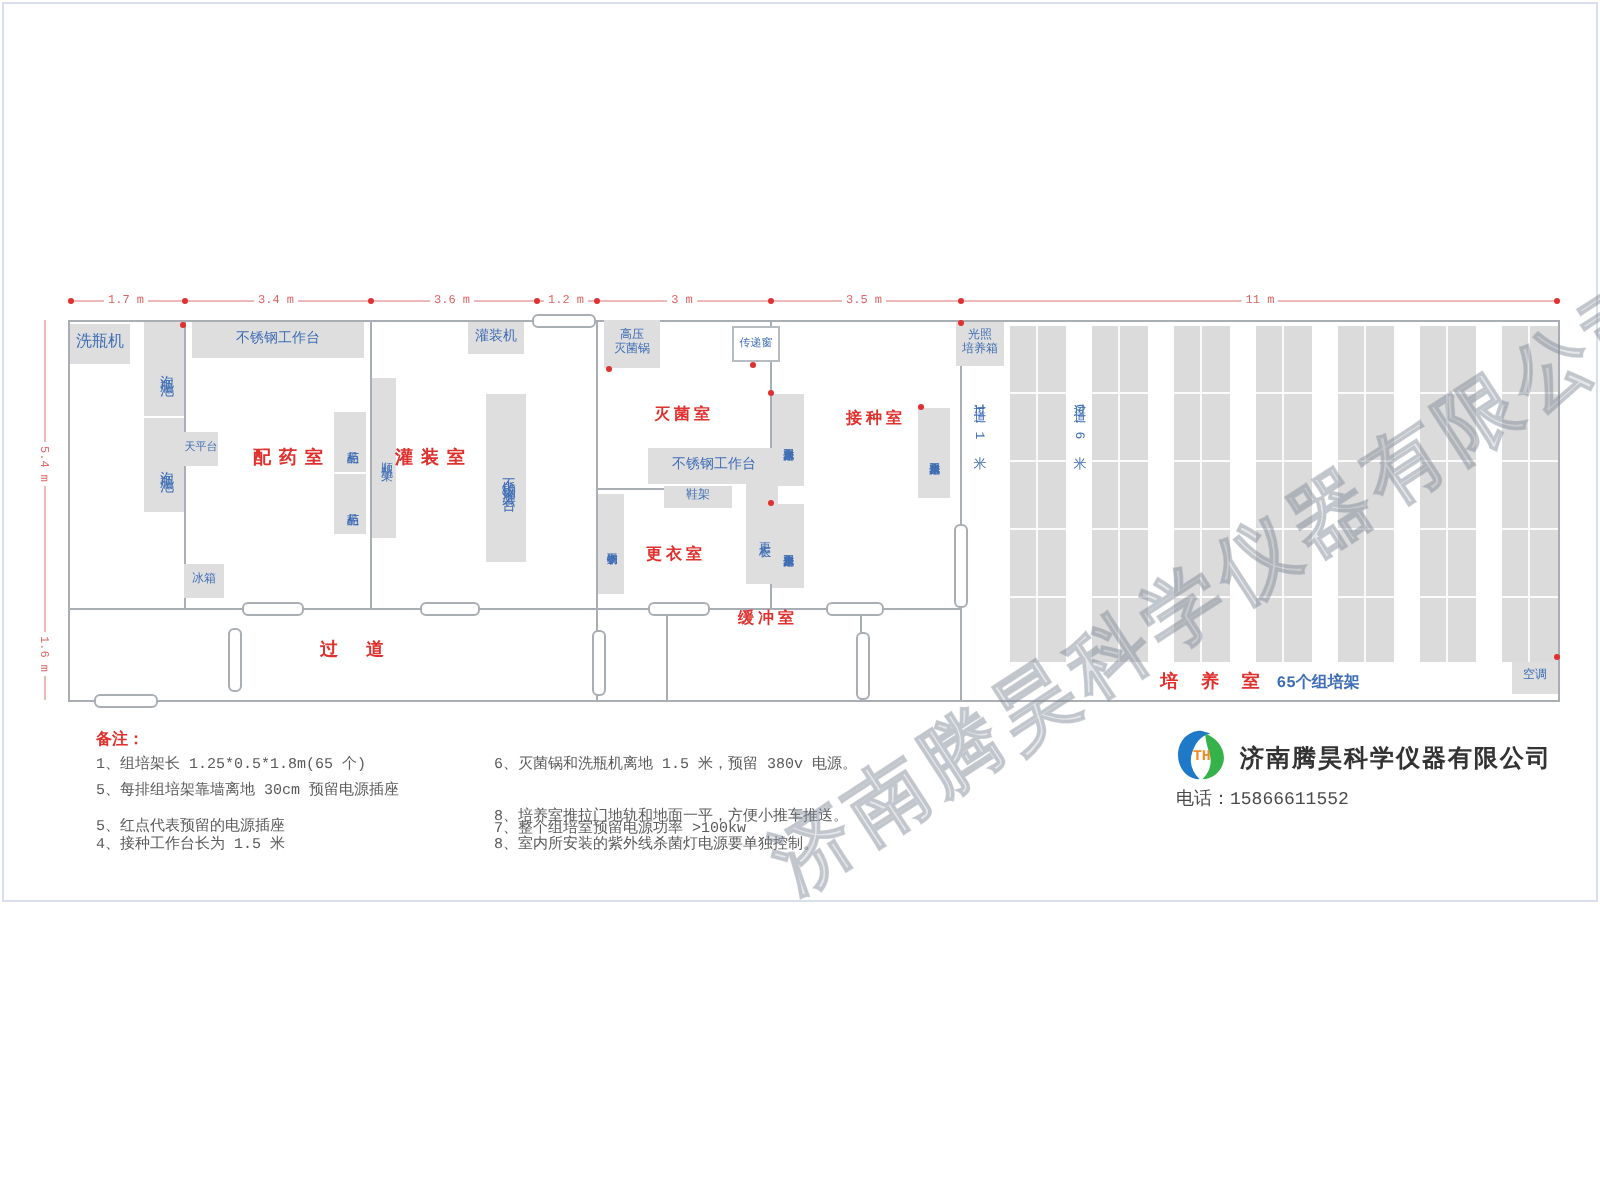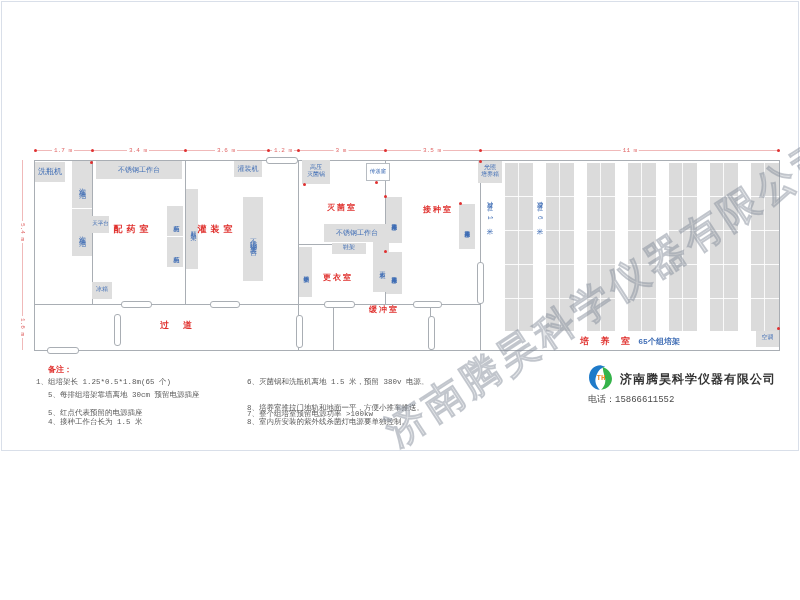--- a/index.html
+++ b/index.html
@@ -169,21 +169,21 @@
   <div>
       <div class="rack" style="left: 505px;"></div>
       <div class="rack" style="left: 546px;"></div>
       <div class="rack" style="left: 587px;"></div>
       <div class="rack" style="left: 628px;"></div>
       <div class="rack" style="left: 669px;"></div>
       <div class="rack" style="left: 710px;"></div>
       <div class="rack" style="left: 751px;"></div>
     </div>
 
-  <div class="room" style="left:133px;top:229px">配药室</div>
+  <div class="room" style="left:146px;top:229px">配药室</div>
   <div class="room" style="left:217px;top:229px">灌装室</div>
   <div class="room sm" style="left:342px;top:207px">灭菌室</div>
   <div class="room sm" style="left:338px;top:277px">更衣室</div>
   <div class="room sm" style="left:438px;top:209px">接种室</div>
   <div class="room" style="left:183px;top:325px;letter-spacing:14px">过道</div>
   <div class="room sm" style="left:384px;top:309px">缓冲室</div>
   <div class="room" style="left:630px;top:341px;letter-spacing:0">
     <span style="letter-spacing:3px">培 养 室</span>
     <span style="color:#3f6db5;font-size:8px;letter-spacing:0">65个组培架</span>
   </div>
@@ -213,21 +213,21 @@
   <div class="dot" style="left:90px;top:161px"></div>
   <div class="dot" style="left:303px;top:183px"></div>
   <div class="dot" style="left:375px;top:181px"></div>
   <div class="dot" style="left:384px;top:195px"></div>
   <div class="dot" style="left:384px;top:250px"></div>
   <div class="dot" style="left:459px;top:202px"></div>
   <div class="dot" style="left:479px;top:160px"></div>
   <div class="dot" style="left:777px;top:327px"></div>
 
   <div class="notes-title" style="left:48px;top:364px">备注：</div>
-  <div class="note" style="left:36px;top:377px">1、组培架长 1.25*0.5*1.8m(65 个)</div>
+  <div class="note" style="left:48px;top:377px">1、组培架长 1.25*0.5*1.8m(65 个)</div>
   <div class="note" style="left:48px;top:390px">5、每排组培架靠墙离地 30cm 预留电源插座</div>
   <div class="note" style="left:48px;top:417px">4、接种工作台长为 1.5 米</div>
   <div class="note" style="left:48px;top:408px">5、红点代表预留的电源插座</div>
   <div class="note" style="left:247px;top:377px">6、灭菌锅和洗瓶机离地 1.5 米，预留 380v 电源。</div>
   <div class="note" style="left:247px;top:409px">7、整个组培室预留电源功率 &gt;100kw</div>
   <div class="note" style="left:247px;top:403px">8、培养室推拉门地轨和地面一平，方便小推车推送。</div>
   <div class="note" style="left:247px;top:417px">8、室内所安装的紫外线杀菌灯电源要单独控制。</div>
 
   <div class="logo" style="left:587px;top:364px">
     <svg width="27" height="27" viewBox="0 0 40 40">

